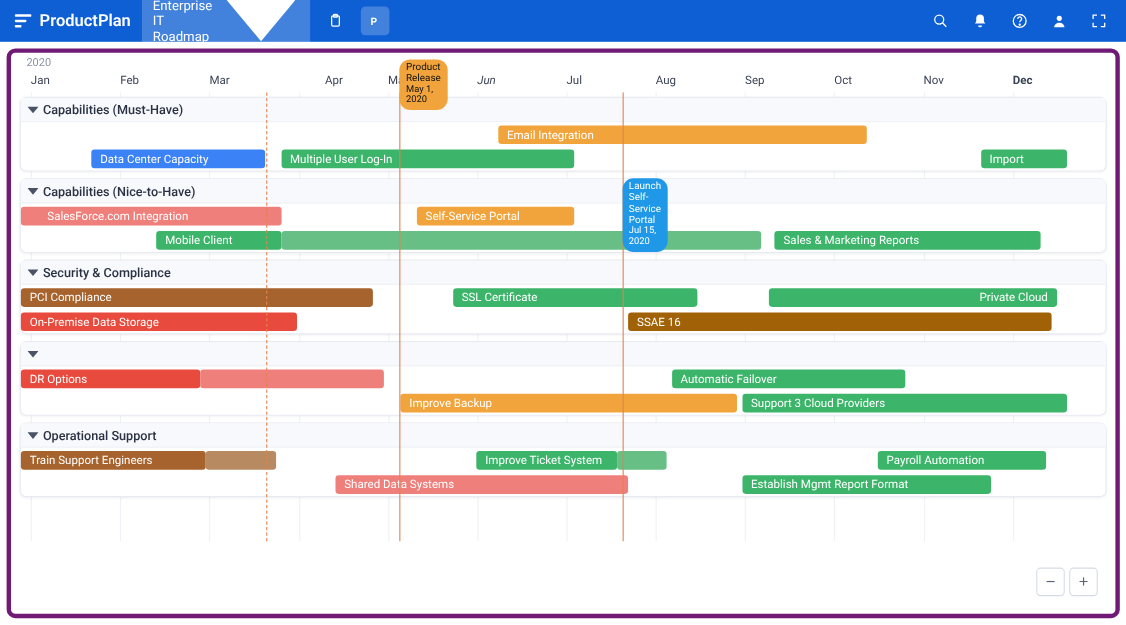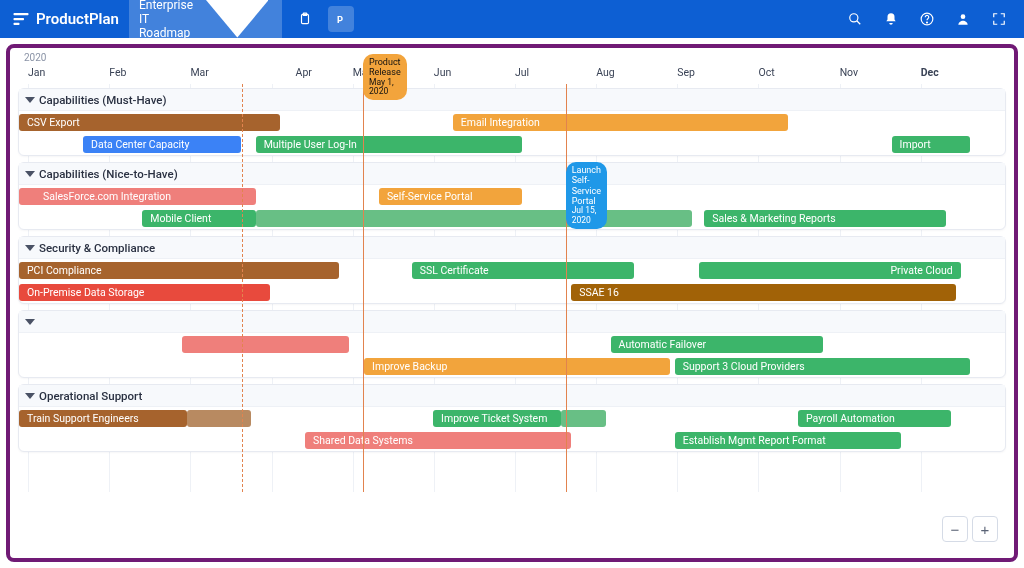--- a/index.html
+++ b/index.html
@@ -97,21 +97,21 @@
 <div class="stage">
   <div class="board">
     <div class="timeline-head">
       <div class="yearlabel">2020</div>
       <div class="months" id="months">
           <span class="month" style="left: 1.8%;">Jan</span>
           <span class="month" style="left: 9.88333%;">Feb</span>
           <span class="month" style="left: 17.9667%;">Mar</span>
           <span class="month" style="left: 26.05%; margin-left: 24px;">Apr</span>
           <span class="month" style="left: 34.1333%;">May</span>
-          <span class="month" style="left: 42.2167%;">Jun</span>
+          <span class="month" style="left: 42.2167%; font-style: italic;">Jun</span>
           <span class="month" style="left: 50.3%;">Jul</span>
           <span class="month" style="left: 58.3833%;">Aug</span>
           <span class="month" style="left: 66.4667%;">Sep</span>
           <span class="month" style="left: 74.55%;">Oct</span>
           <span class="month" style="left: 82.6333%;">Nov</span>
           <span class="month" style="left: 90.7167%; font-weight: bold;">Dec</span>
         </div>
     </div>
     <div id="gridlines">
         <div class="gridline" style="left: 1.8%;"></div>
@@ -145,21 +145,20 @@
     <div class="lanes" id="lanes">
         <div class="lane">
           <div class="lane-h">
             <svg viewBox="0 0 10 6" fill="#4a5265">
               <path d="M0 0l5 6 5-6z"></path>
             </svg>
             <span>Capabilities (Must-Have)</span>
           </div>
           <div class="tracks">
             <div class="row">
-              <div class="bar" style="left: 0%; width: 26.5%; background: rgb(166, 99, 45);">CSV Export</div>
               <div class="bar" style="left: 44%; width: 34%; background: rgb(242, 164, 60);">Email Integration</div>
             </div>
             <div class="row">
               <div class="bar" style="left: 6.5%; width: 16%; background: #3b82f6;">Data Center Capacity</div>
               <div class="bar" style="left: 24%; width: 27%; background: rgb(60, 181, 106);">Multiple User Log-In</div>
               <div class="bar" style="left: 88.5%; width: 8%; background: rgb(60, 181, 106);">Import</div>
             </div>
           </div>
         </div>
         <div class="lane">
@@ -201,20 +200,21 @@
           </div>
         </div>
         <div class="lane">
           <div class="lane-h">
             <svg viewBox="0 0 10 6" fill="#4a5265">
               <path d="M0 0l5 6 5-6z"></path>
             </svg>
           </div>
           <div class="tracks">
             <div class="row">
+              <div class="bar" style="left: 0%; width: 16.5%; background: rgb(232, 74, 61);">DR Options</div>
               <div class="bar" style="left: 16.5%; width: 17%; background: rgb(239, 127, 123);"></div>
               <div class="bar" style="left: 60%; width: 21.5%; background: rgb(60, 181, 106);">Automatic Failover</div>
             </div>
             <div class="row">
               <div class="bar" style="left: 35%; width: 31%; background: rgb(242, 164, 60);">Improve Backup</div>
               <div class="bar" style="left: 66.5%; width: 30%; background: rgb(60, 181, 106);">Support 3 Cloud Providers</div>
             </div>
           </div>
         </div>
         <div class="lane">

